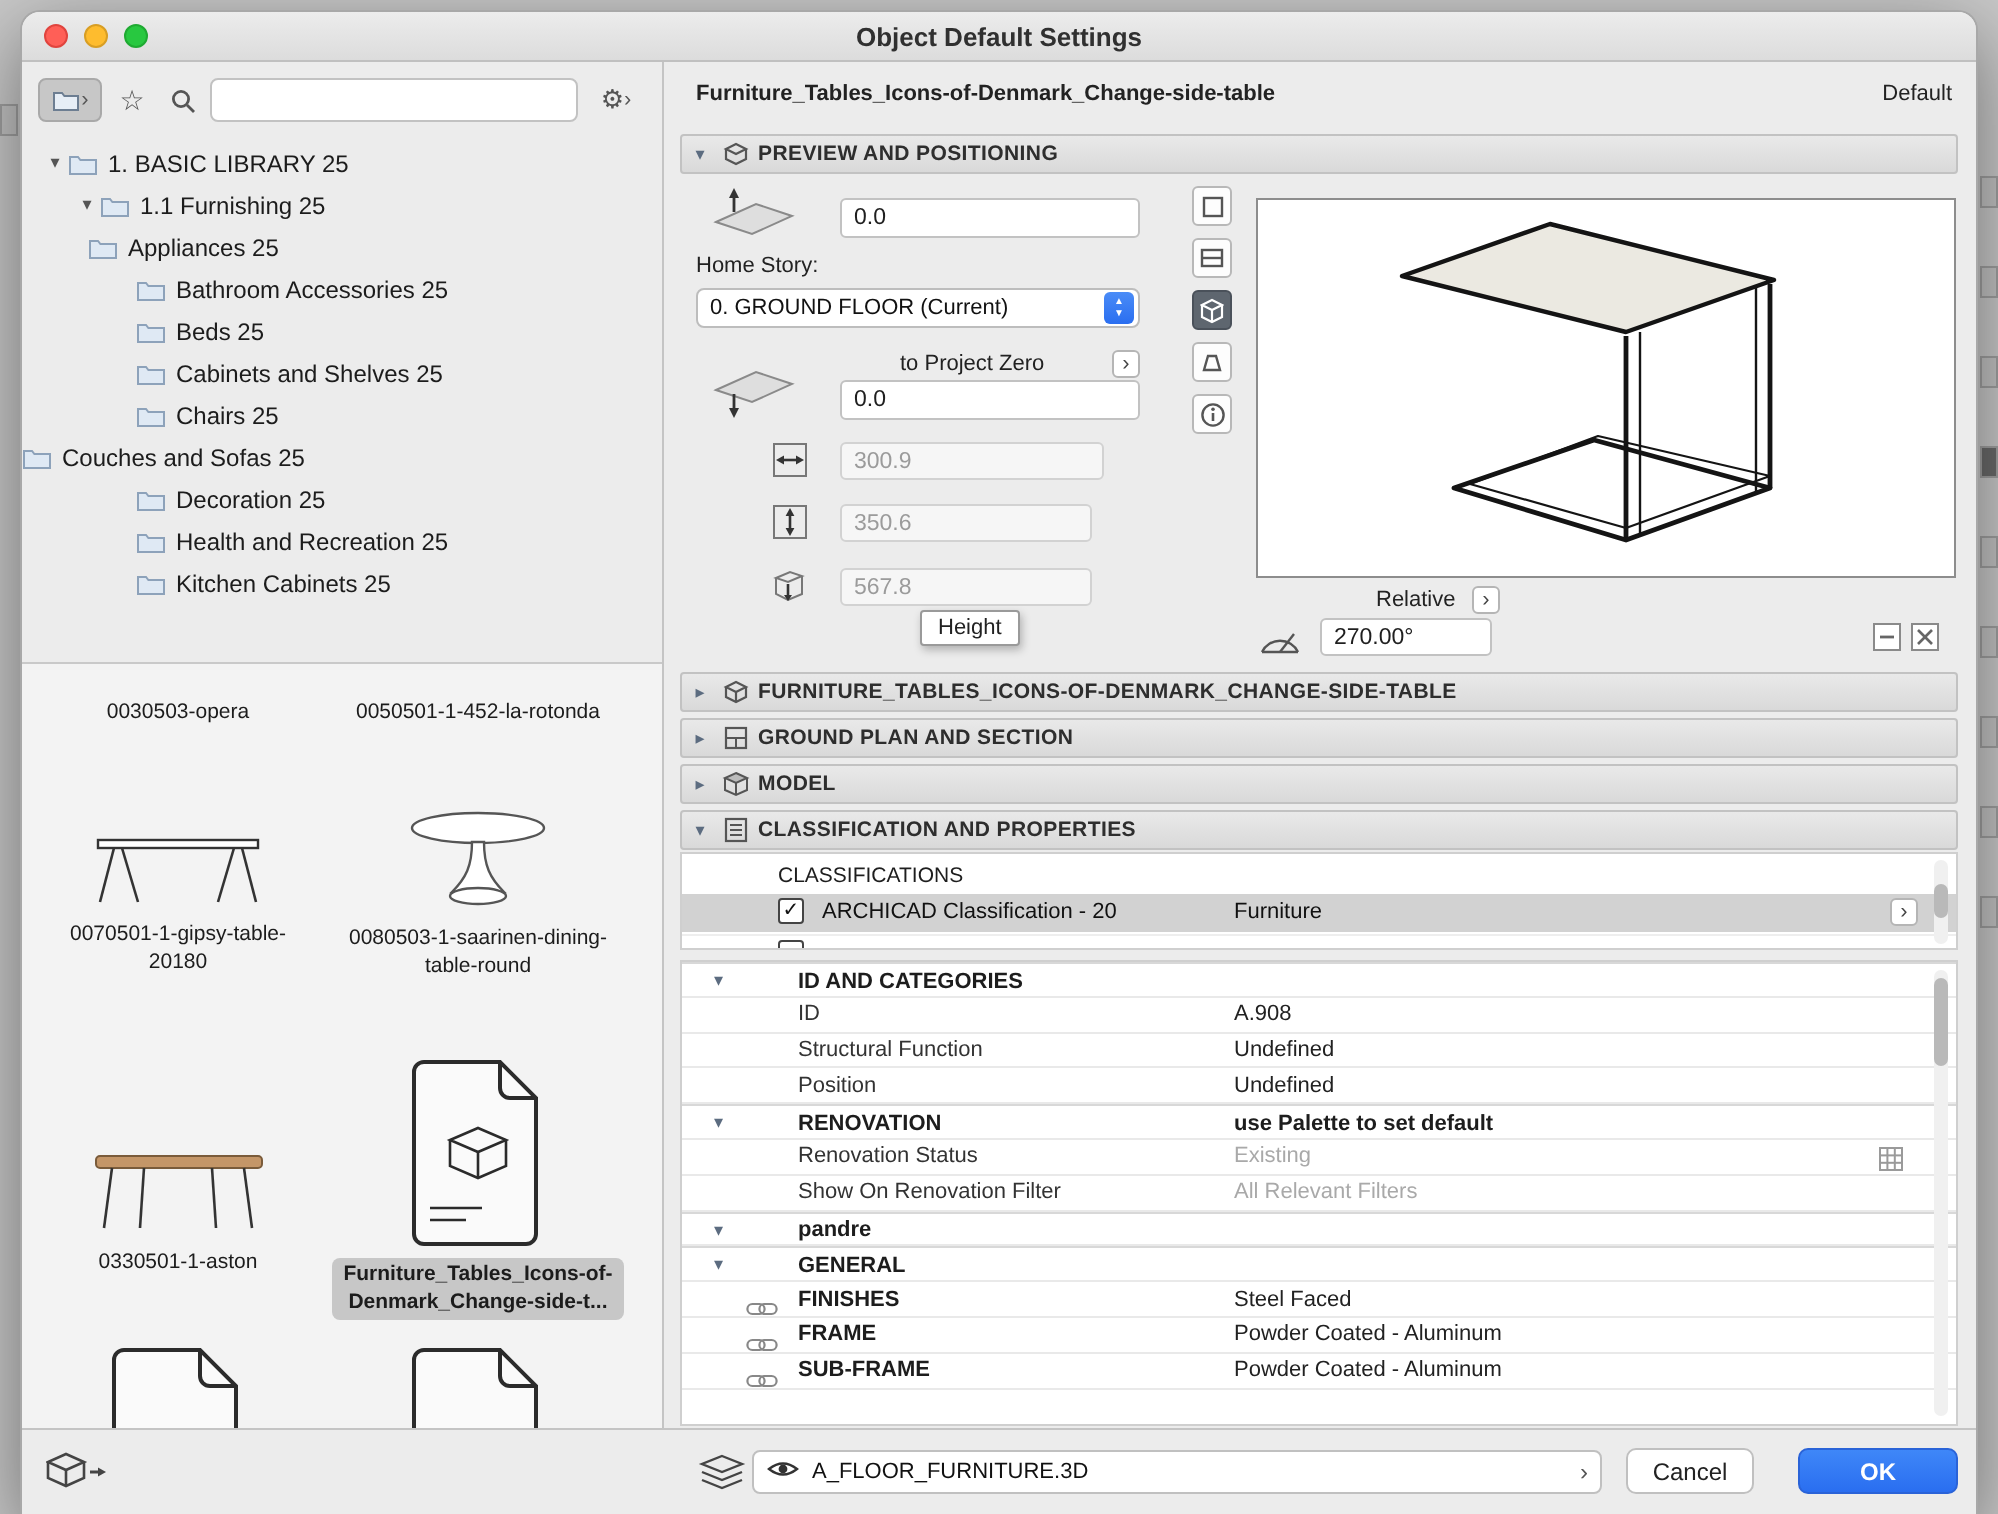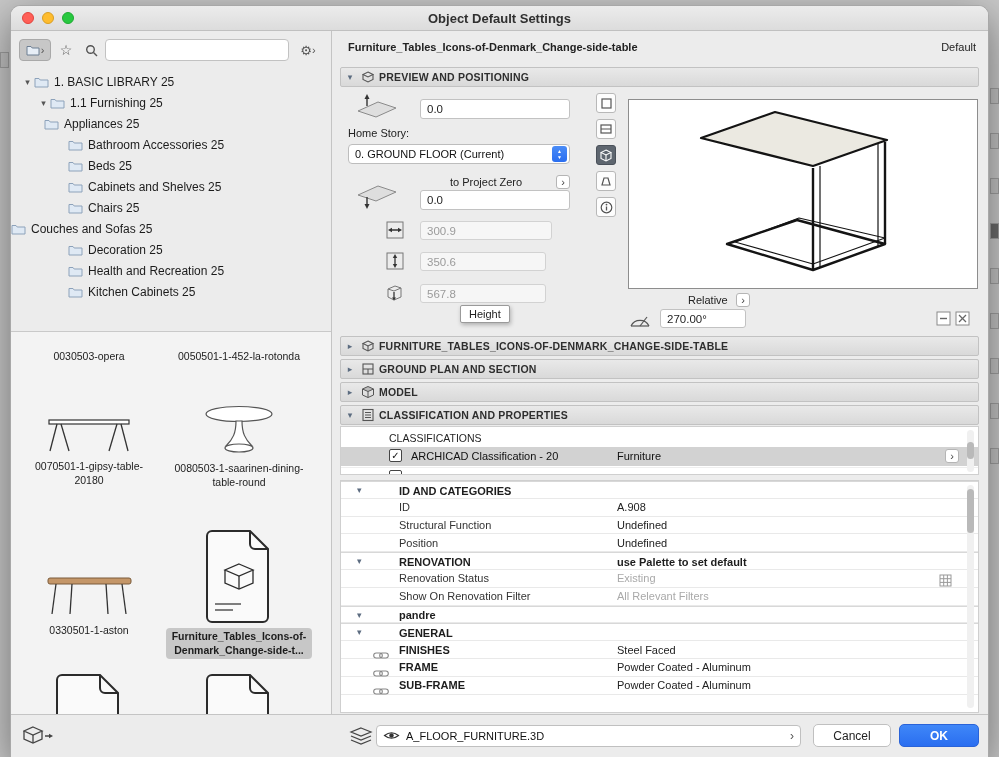--- a/index.html
+++ b/index.html
@@ -90,21 +90,21 @@
   .plab.strong { font-weight:bold; color:#1d1d1d; }
   .pval { position:absolute; left:276px; top:2.5px; font-size:11px; color:#222; }
   .pval.muted { color:#a9a9a9; }
   .pval.note { font-weight:bold; color:#1d1d1d; }
 
   
   .footer { position:absolute; left:0; right:0; bottom:0; height:43px; background:#ececec; border-top:1px solid #c4c4c4; }
   .combo { position:absolute; left:365px; top:10px; width:425px; height:22px; background:#fff; border:1px solid #c0c0c0; border-radius:4px; display:flex; align-items:center; font-size:11px; color:#111; padding:0 6px; gap:6px; }
   .combo .cchev { margin-left:auto; color:#555; font-size:12px; }
   .btn { position:absolute; top:9px; height:23px; border-radius:5px; font-size:12px; text-align:center; line-height:22px; }
-  .btn.cancel { left:802px; width:78px; background:#fff; border:1px solid #c0c0c0; color:#222; }
+  .btn.cancel { left:802px; width:64px; background:#fff; border:1px solid #c0c0c0; color:#222; }
   .btn.ok { left:888px; width:80px; background:linear-gradient(#3f87f8,#2a6ef0); border:1px solid #2a63d8; color:#fff; font-weight:bold; }
 </style>
 </head>
 <body>
 
 <div class="stage">
 
   <div>
     <div class="edge-icon" style="right:0; top:88px"></div>
     <div class="edge-icon" style="right:0; top:133px"></div>

